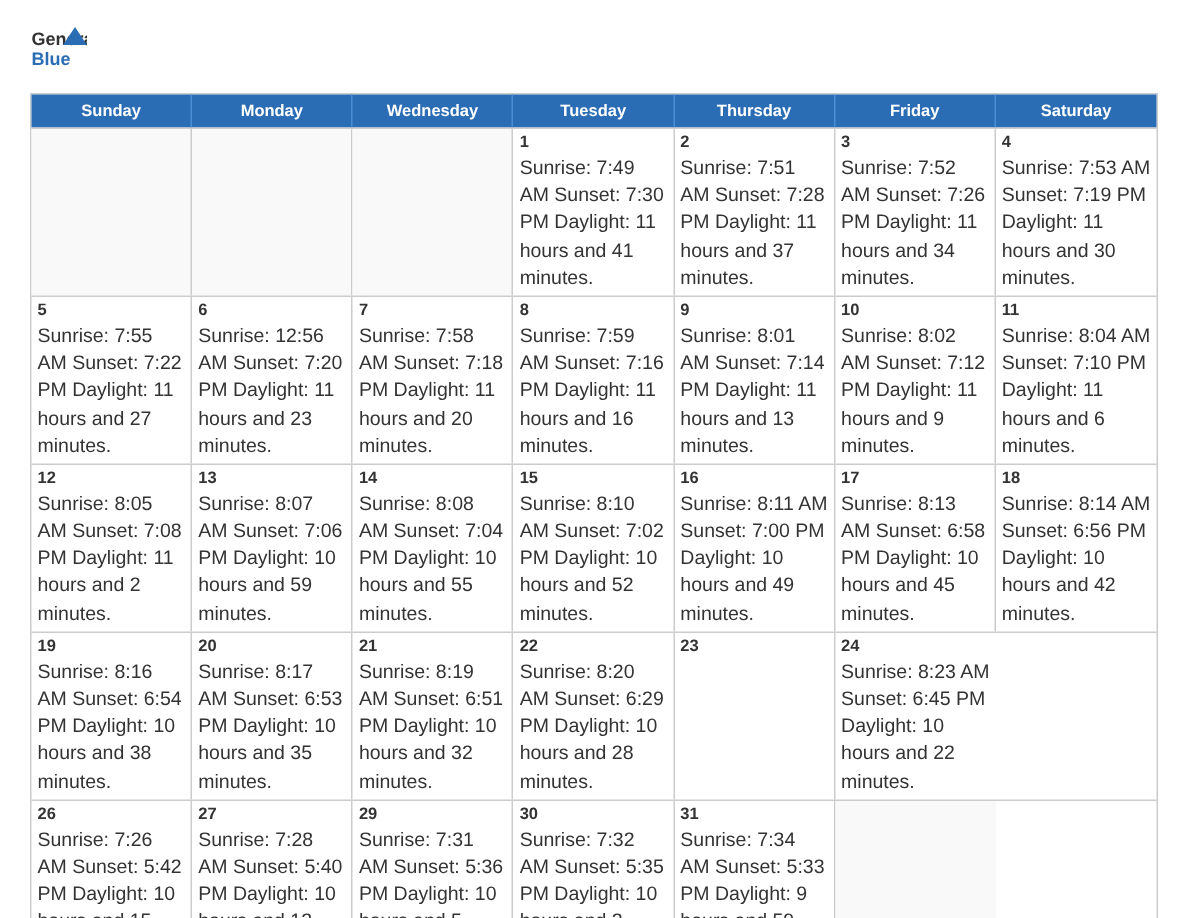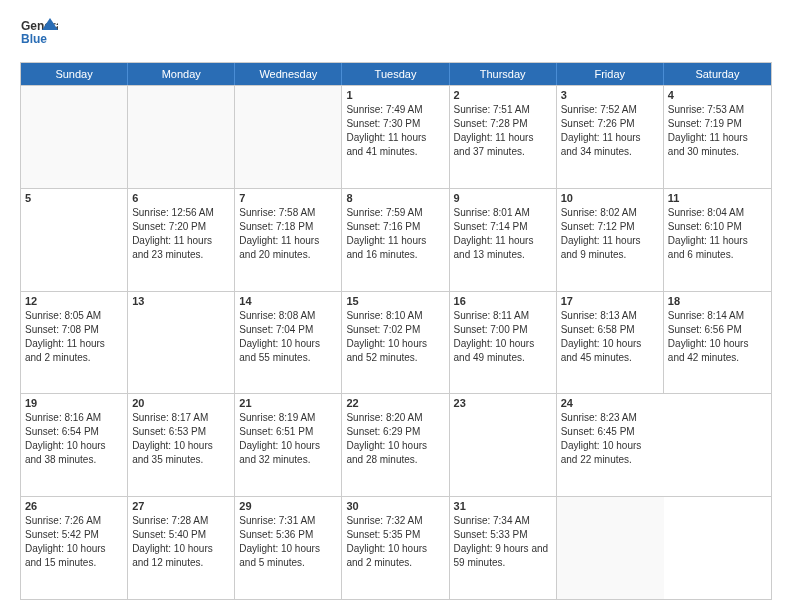--- a/index.html
+++ b/index.html
@@ -47,21 +47,21 @@
       border: 1px solid #ccc;
     }
     .cal-header {
       display: grid;
       grid-template-columns: repeat(7, 1fr);
       background: #2a6db5;
     }
     .cal-header-cell {
       color: #fff;
       font-size: 11px;
-      font-weight: normal;
+      font-weight: bold;
       text-align: center;
       padding: 5px 2px;
       border-right: 1px solid #4a8dd5;
     }
     .cal-header-cell:last-child { border-right: none; }
     .cal-body {
       display: flex;
       flex-direction: column;
       flex: 1;
     }
@@ -81,21 +81,21 @@
     }
     .cal-cell:last-child { border-right: none; }
     .cal-cell.empty { background: #f9f9f9; }
     .cell-day {
       font-size: 11px;
       font-weight: bold;
       color: #333;
       margin-bottom: 2px;
     }
     .cell-info {
-      font-size: 10px;
+      font-size: 13px;
       line-height: 1.4;
       color: #333;
     }
   </style>
 </head>
 <body>
 
 <div class="page">
   <div class="header">
     <div class="logo">
@@ -153,20 +153,24 @@
             <div class="cell-day">4</div>
             <div class="cell-info">Sunrise: 7:53 AM
 Sunset: 7:19 PM
 Daylight: 11 hours
 and 30 minutes.</div>
           </div>
         </div>
         <div class="cal-row">
           <div class="cal-cell">
             <div class="cell-day">5</div>
+            <div class="cell-info">Sunrise: 7:55 AM
+Sunset: 7:22 PM
+Daylight: 11 hours
+and 27 minutes.</div>
           </div>
           <div class="cal-cell">
             <div class="cell-day">6</div>
             <div class="cell-info">Sunrise: 12:56 AM
 Sunset: 7:20 PM
 Daylight: 11 hours
 and 23 minutes.</div>
           </div>
           <div class="cal-cell">
             <div class="cell-day">7</div>
@@ -192,35 +196,39 @@
           <div class="cal-cell">
             <div class="cell-day">10</div>
             <div class="cell-info">Sunrise: 8:02 AM
 Sunset: 7:12 PM
 Daylight: 11 hours
 and 9 minutes.</div>
           </div>
           <div class="cal-cell">
             <div class="cell-day">11</div>
             <div class="cell-info">Sunrise: 8:04 AM
-Sunset: 6:10 PM
+Sunset: 7:10 PM
 Daylight: 11 hours
 and 6 minutes.</div>
           </div>
         </div>
         <div class="cal-row">
           <div class="cal-cell">
             <div class="cell-day">12</div>
             <div class="cell-info">Sunrise: 8:05 AM
 Sunset: 7:08 PM
 Daylight: 11 hours
 and 2 minutes.</div>
           </div>
           <div class="cal-cell">
             <div class="cell-day">13</div>
+            <div class="cell-info">Sunrise: 8:07 AM
+Sunset: 7:06 PM
+Daylight: 10 hours
+and 59 minutes.</div>
           </div>
           <div class="cal-cell">
             <div class="cell-day">14</div>
             <div class="cell-info">Sunrise: 8:08 AM
 Sunset: 7:04 PM
 Daylight: 10 hours
 and 55 minutes.</div>
           </div>
           <div class="cal-cell">
             <div class="cell-day">15</div>

